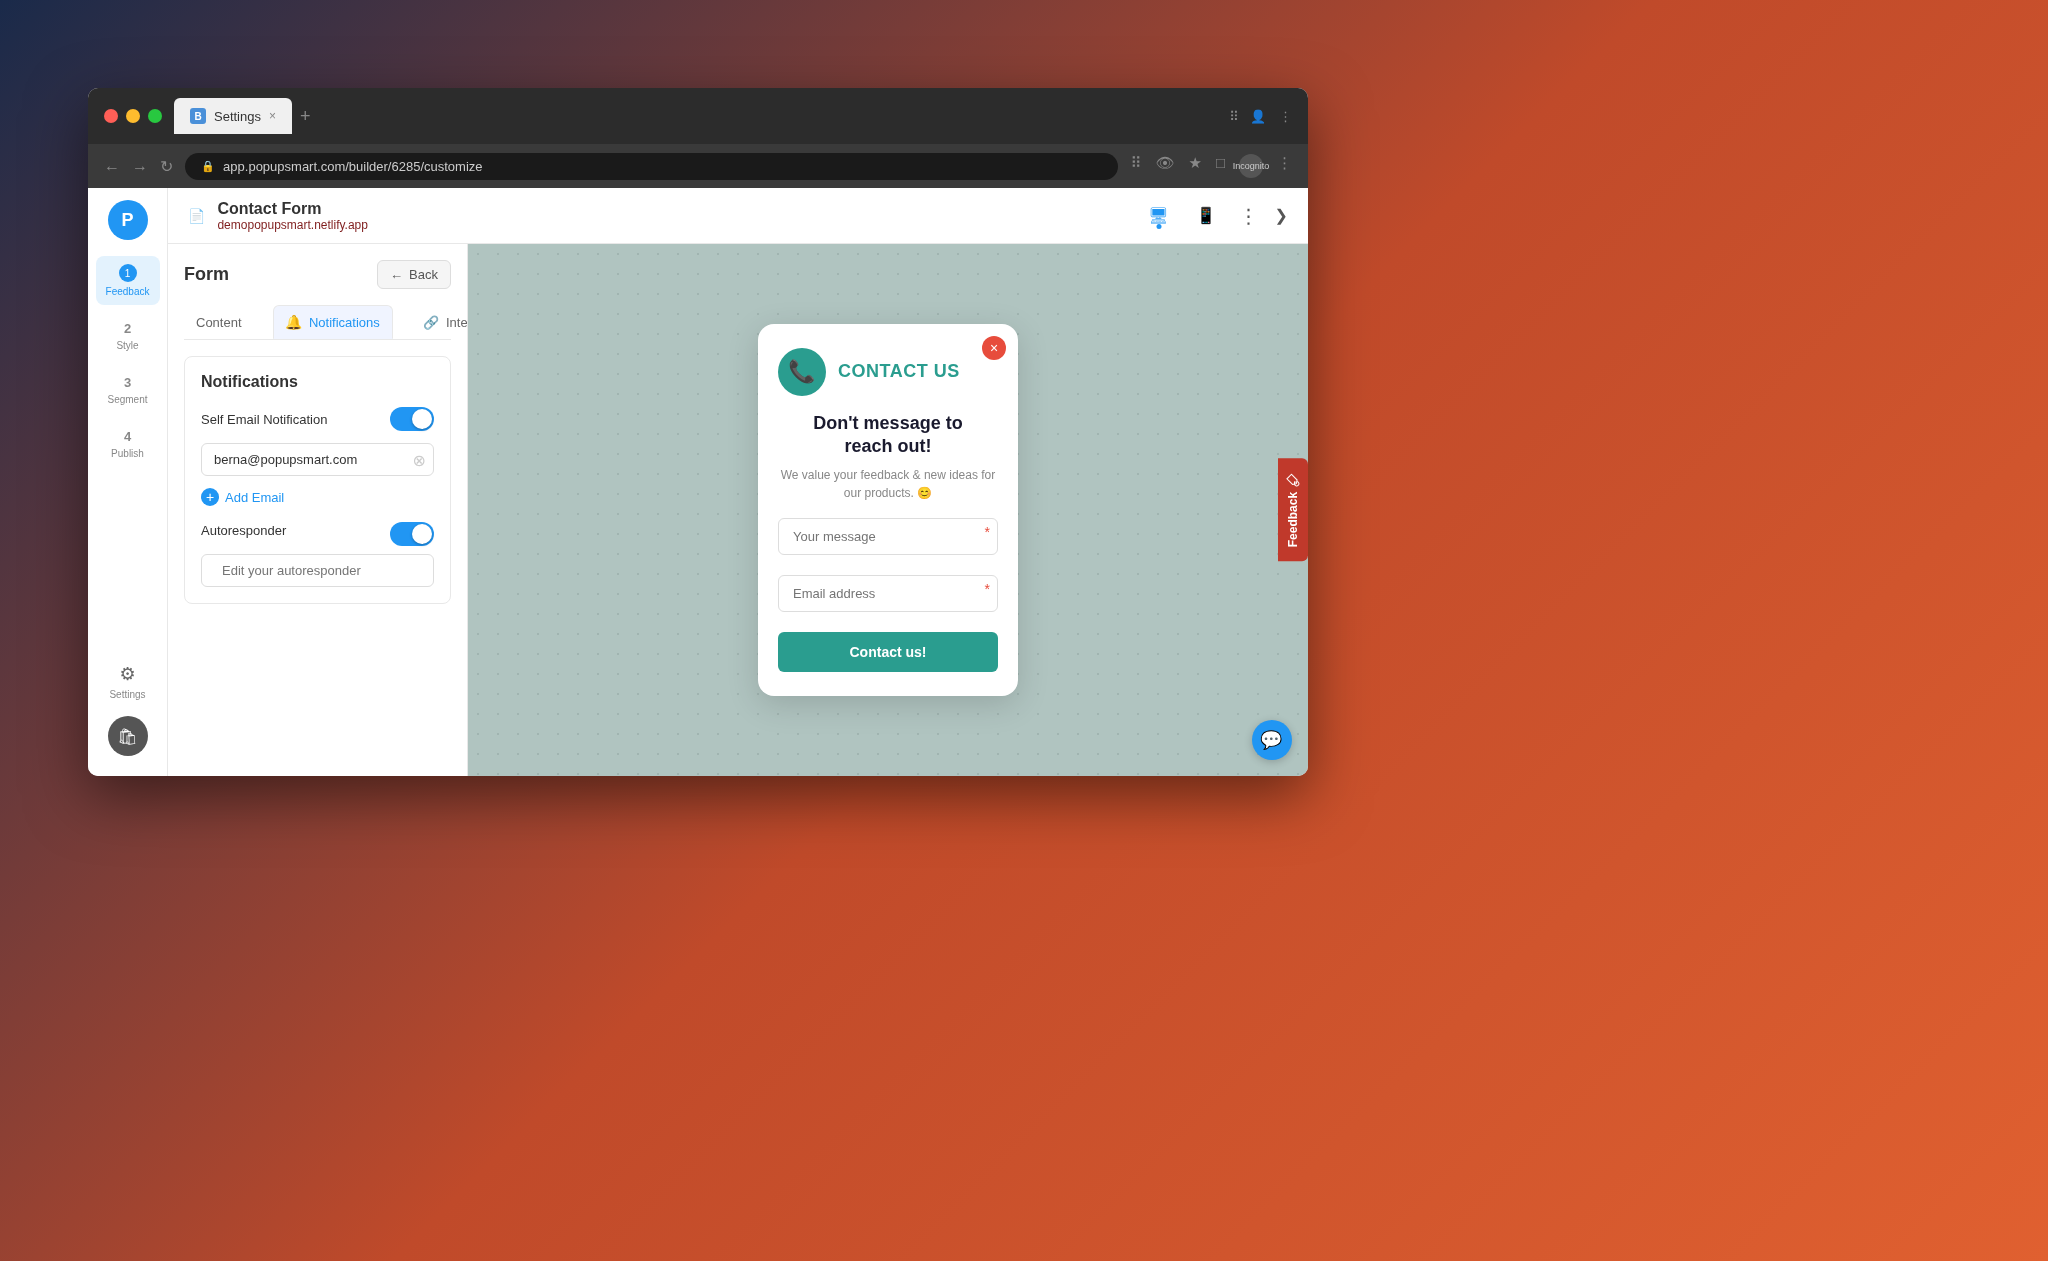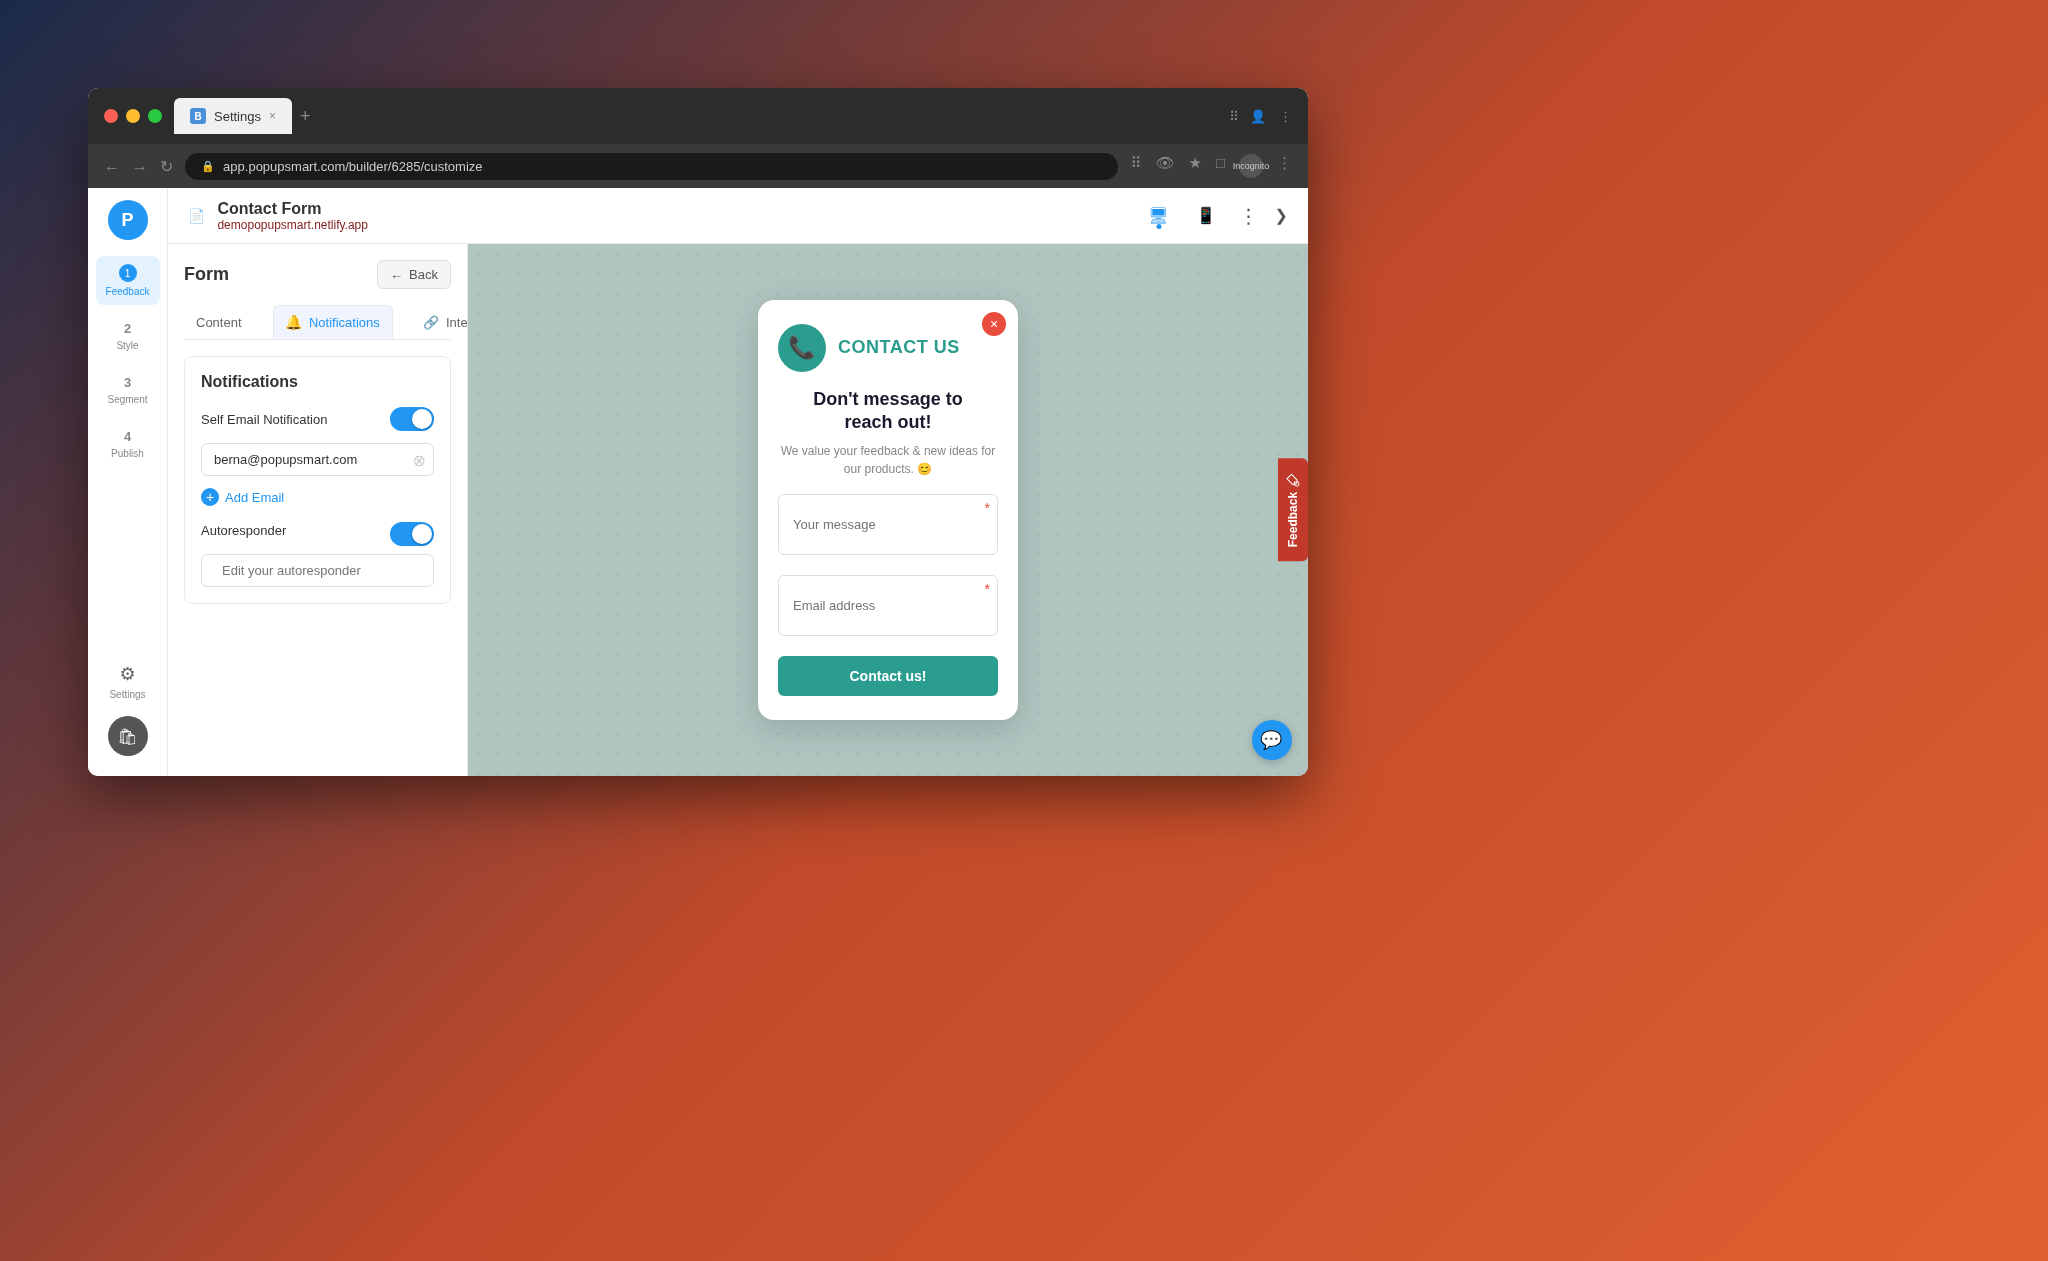--- a/index.html
+++ b/index.html
@@ -537,21 +537,21 @@
     }
     .popup-subtext {
       font-size: 12px;
       color: #888;
       text-align: center;
       margin-bottom: 16px;
       line-height: 1.5;
     }
     .popup-input {
       width: 100%;
-      padding: 22px 14px;
+      padding: 10px 14px;
       border: 1.5px solid #ddd;
       border-radius: 6px;
       font-size: 13px;
       color: #aaa;
       margin-bottom: 10px;
       outline: none;
       position: relative;
     }
     .popup-input-wrapper {
       position: relative;

